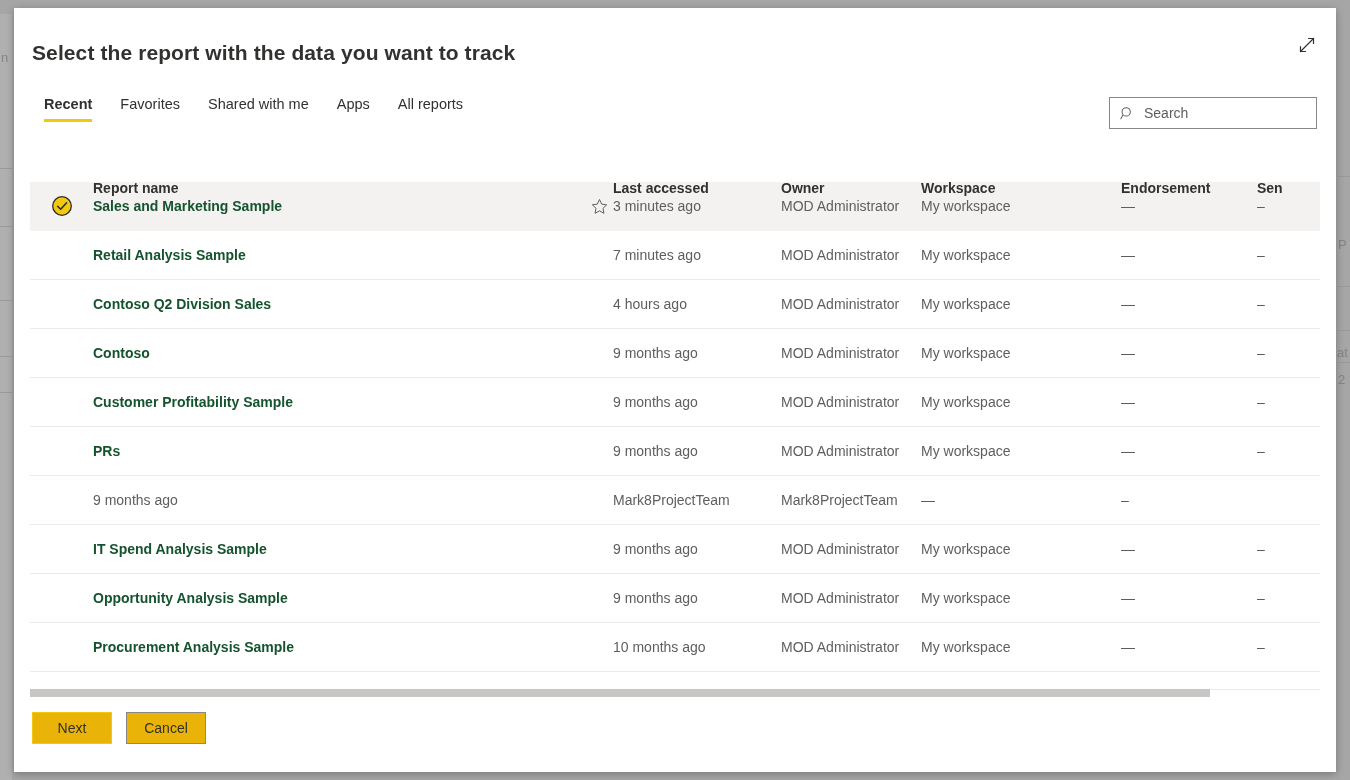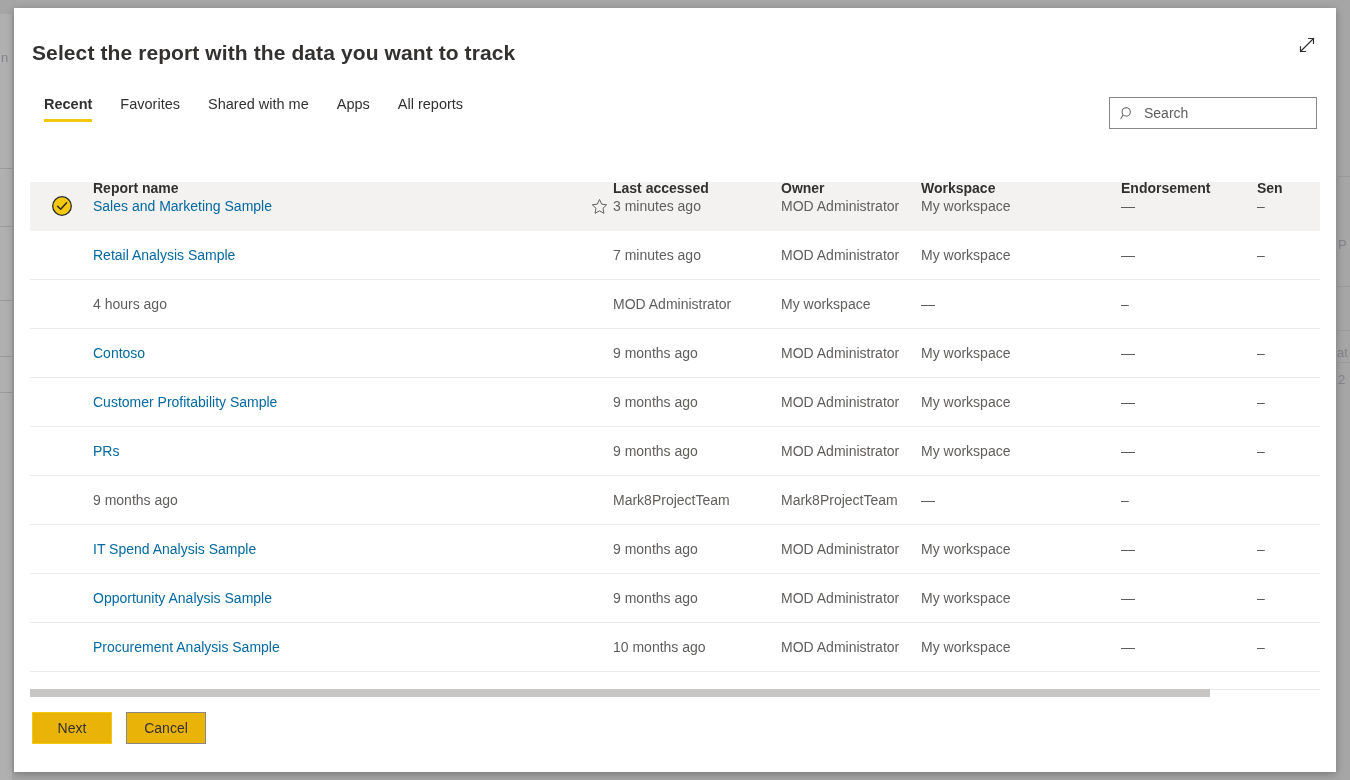--- a/index.html
+++ b/index.html
@@ -169,26 +169,27 @@
     border-bottom: 1px solid #edebe9;
     font-size: 14px;
     color: #323130;
     cursor: pointer;
   }
   .row.selected {
     background: #f3f2f1;
     border-bottom-color: #f3f2f1;
   }
   .row .c-name {
-    color: #0369a1;
+    color: #14532d;
     white-space: nowrap;
     overflow: hidden;
     text-overflow: ellipsis;
     padding-right: 30px;
     position: relative;
+    font-weight: bold;
   }
   .row .c-meta {
     color: #605e5c;
     white-space: nowrap;
     overflow: hidden;
     padding-right: 8px;
   }
   .cell-check {
     display: flex;
     align-items: center;
@@ -347,20 +348,21 @@
           <div class="cell-check"></div>
           <div class="c-name">Retail Analysis Sample</div>
           <div class="c-meta">7 minutes ago</div>
           <div class="c-meta">MOD Administrator</div>
           <div class="c-meta">My workspace</div>
           <div class="c-meta dash">—</div>
           <div class="c-meta dash">–</div>
         </div>
         <div class="grid-row row">
           <div class="cell-check"></div>
+          <div class="c-name">Contoso Q2 Division Sales</div>
           <div class="c-meta">4 hours ago</div>
           <div class="c-meta">MOD Administrator</div>
           <div class="c-meta">My workspace</div>
           <div class="c-meta dash">—</div>
           <div class="c-meta dash">–</div>
         </div>
         <div class="grid-row row">
           <div class="cell-check"></div>
           <div class="c-name">Contoso</div>
           <div class="c-meta">9 months ago</div>

